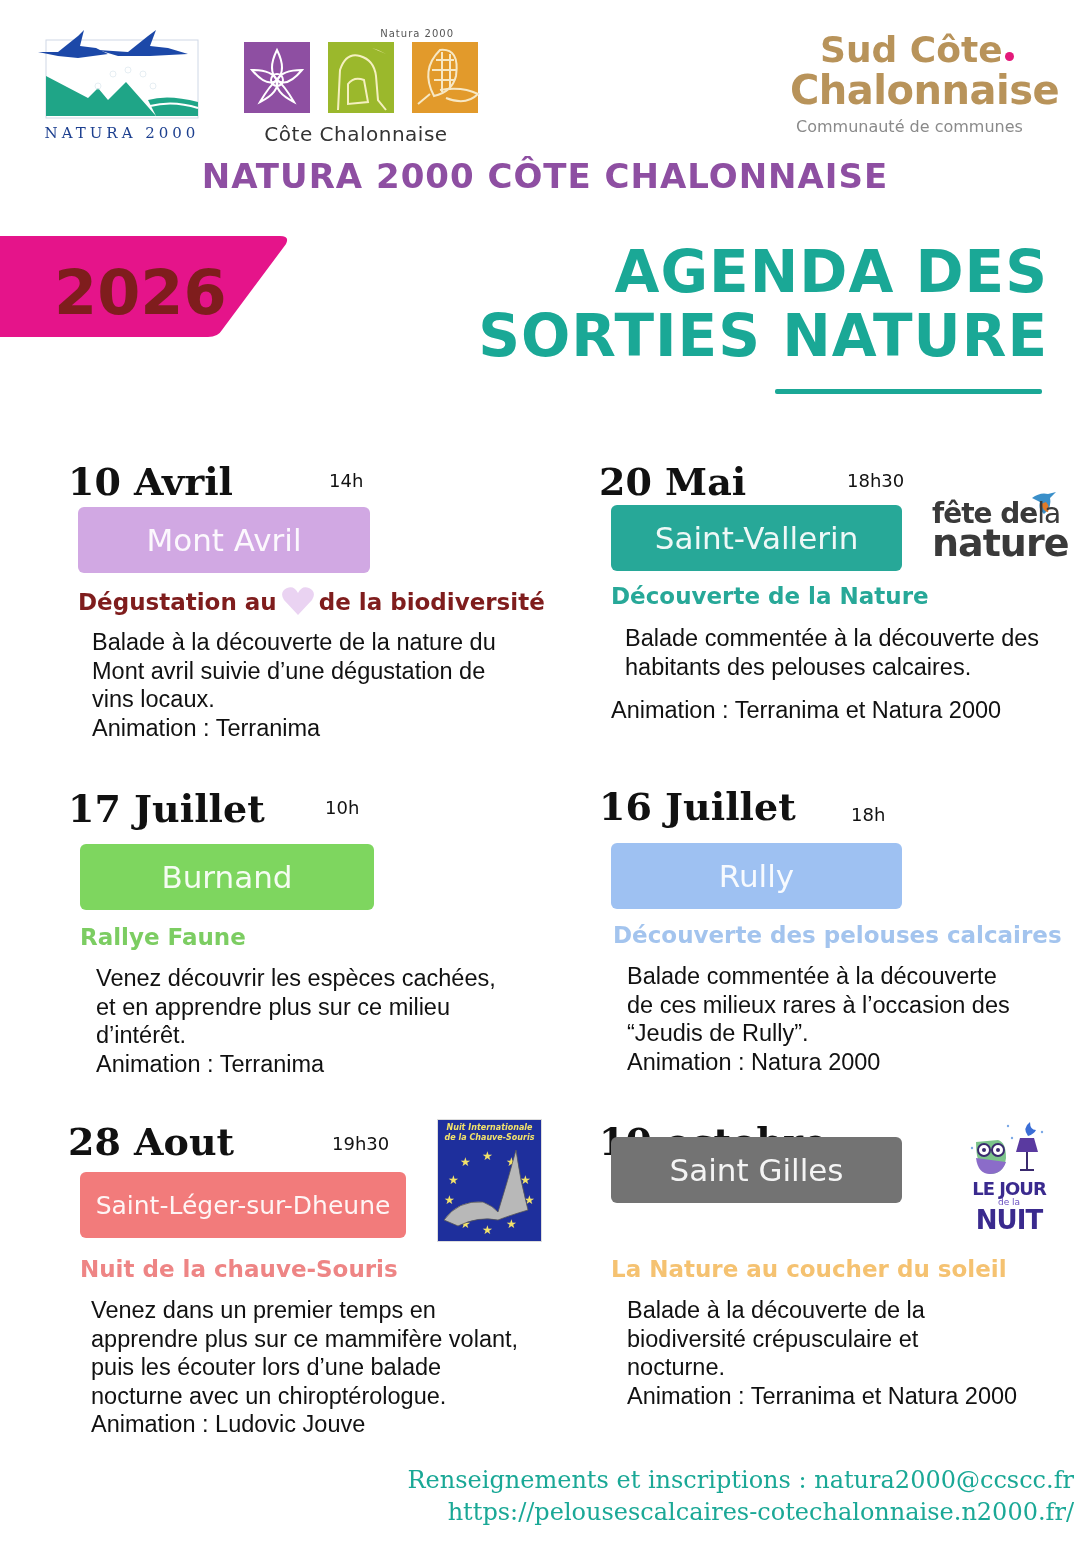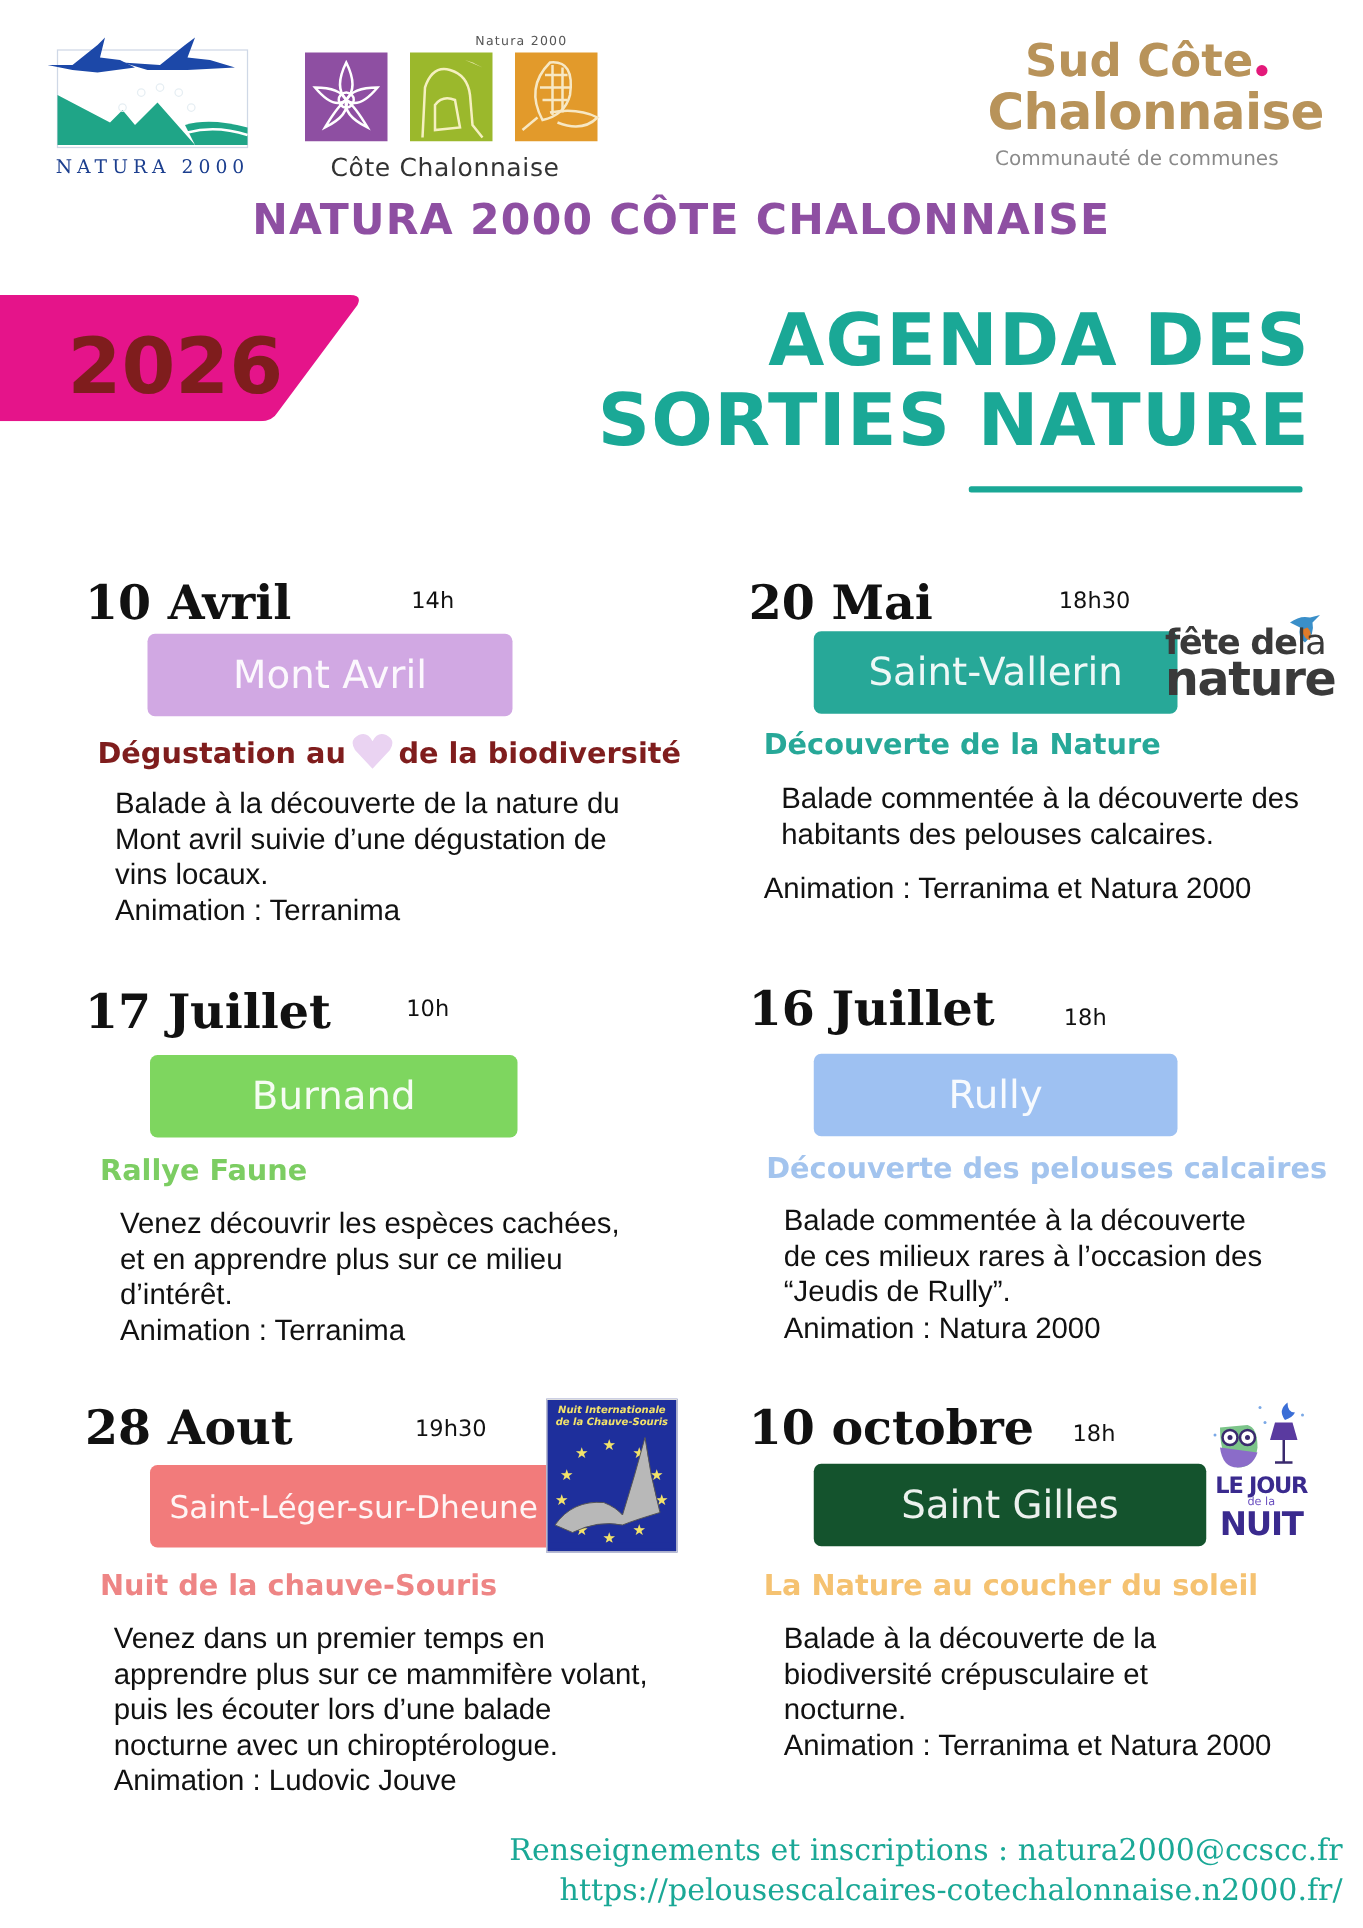--- a/index.html
+++ b/index.html
@@ -30,21 +30,21 @@
   .year-text { position: absolute; left: 54px; top: 20px; font-family: "DejaVu Sans", sans-serif; font-weight: bold; font-size: 62px; color: #7f1d1d; }
 
   .main-title { right: 42px; top: 240px; text-align: right; font-family: "DejaVu Sans", sans-serif; font-weight: bold; font-size: 58px; color: #1aa896; line-height: 64px; letter-spacing: 1px; }
   .title-underline { left: 775px; top: 389px; width: 267px; height: 5px; background: #1aa896; border-radius: 2px; }
 
   
   .ev-date { font-family: "DejaVu Serif", serif; font-weight: bold; font-size: 38px; color: #111; line-height: 44px; }
   .ev-time { font-family: "DejaVu Sans", sans-serif; font-size: 18px; color: #111; }
   .ev-place {
     border-radius: 6px; height: 66px; display: flex; align-items: center; justify-content: center;
-    font-family: "DejaVu Sans", sans-serif; font-size: 31px; color: rgba(255,255,255,0.92); margin-left: 40px;
+    font-family: "DejaVu Sans", sans-serif; font-size: 31px; color: rgba(255,255,255,0.92);
   }
   .ev-place.small { font-size: 25px; }
   .ev-theme { font-family: "DejaVu Sans", sans-serif; font-weight: bold; font-size: 23px; white-space: nowrap; }
   .ev-desc { font-family: "Liberation Sans", sans-serif; font-size: 23.5px; line-height: 28.5px; color: #111; margin-left: 14px; }
   .ev-anim { font-family: "Liberation Sans", sans-serif; font-size: 23.5px; line-height: 28.5px; color: #111; }
   .heart { display: inline-block; vertical-align: -6px; margin: 0 4px; }
 
   .footer { right: 16px; top: 1464px; text-align: right; font-family: "DejaVu Serif", serif; font-size: 24px; color: #1aa896; line-height: 32px; }
 
   
@@ -229,21 +229,21 @@
     <div>apprendre plus sur ce mammifère volant,</div>
     <div>puis les écouter lors d’une balade</div>
     <div>nocturne avec un chiroptérologue.</div>
     <div>Animation : Ludovic Jouve</div>
   </div>
 </div>
 
 <div>
   <div class="abs ev-date" style="left:599px;top:1120px">10 octobre</div>
   <div class="abs ev-time" style="left:858px;top:1137px">18h</div>
-  <div class="abs ev-place" style="left:611px;top:1171px;width:314px;background:#14532d">Saint Gilles</div>
+  <div class="abs ev-place" style="left:611px;top:1137px;width:291px;background:#737373">Saint Gilles</div>
   <div class="abs badge-nuit">
     <svg width="82" height="60" viewBox="0 0 82 60" style="position:absolute;left:0;top:0">
       <path d="M62 4 Q54 10 60 18 Q66 16 68 12 Q62 12 62 4Z" fill="#3b6ed6"></path>
       <path d="M8 24 Q8 52 22 56 Q36 56 38 40 Q38 24 30 22 Z" fill="#7cc48a"></path>
       <path d="M8 40 Q10 56 22 56 Q34 56 38 44 Z" fill="#8b6cc9"></path>
       <circle cx="16" cy="32" r="6" fill="#fff" stroke="#3a2a6e" stroke-width="2"></circle>
       <circle cx="30" cy="32" r="6" fill="#fff" stroke="#3a2a6e" stroke-width="2"></circle>
       <circle cx="16" cy="32" r="2" fill="#3a2a6e"></circle>
         <circle cx="30" cy="32" r="2" fill="#3a2a6e"></circle>
       <path d="M52 20 L66 20 L70 34 L48 34 Z" fill="#5a3aa0"></path>

